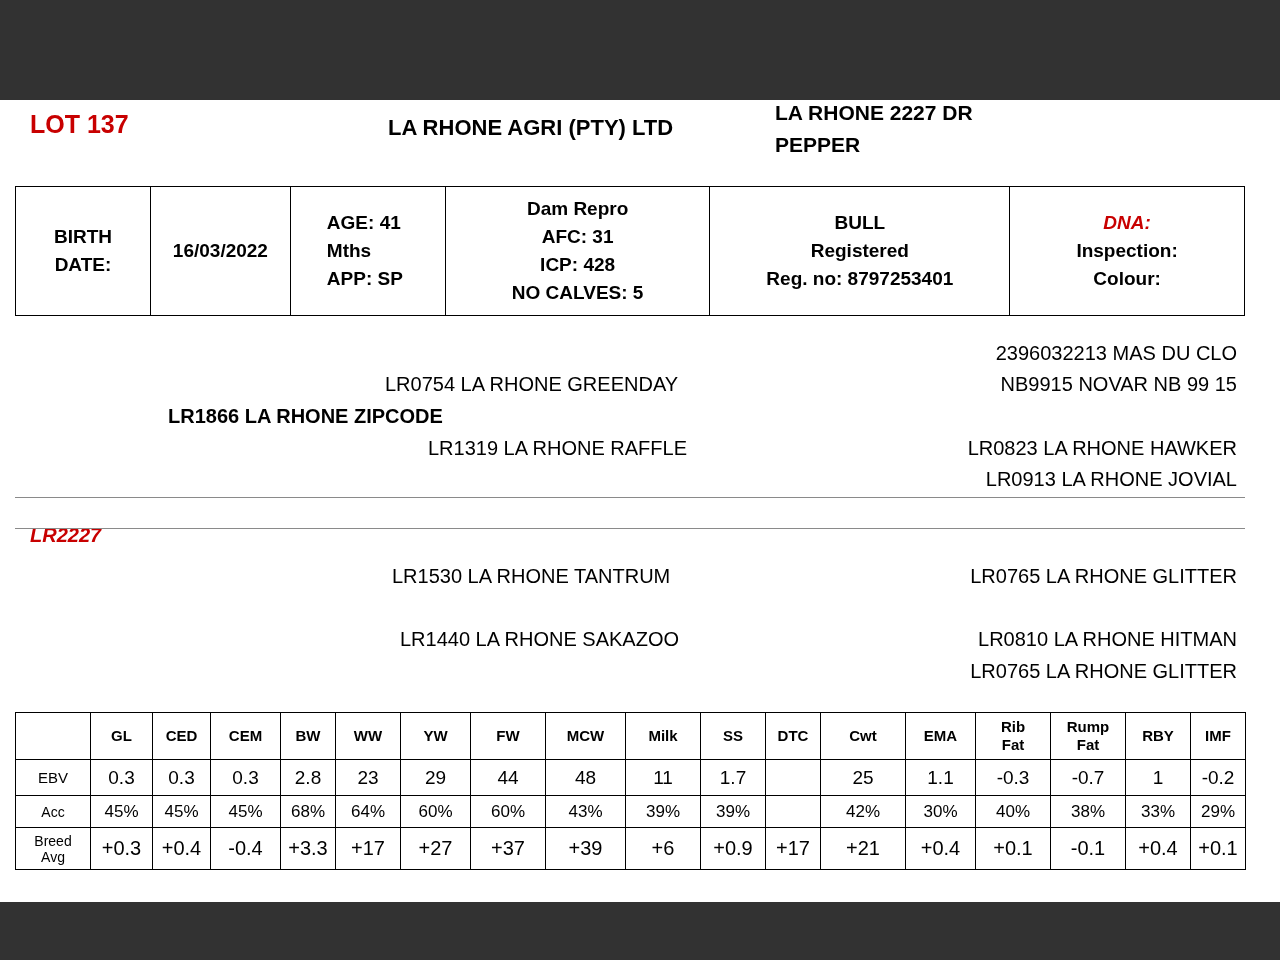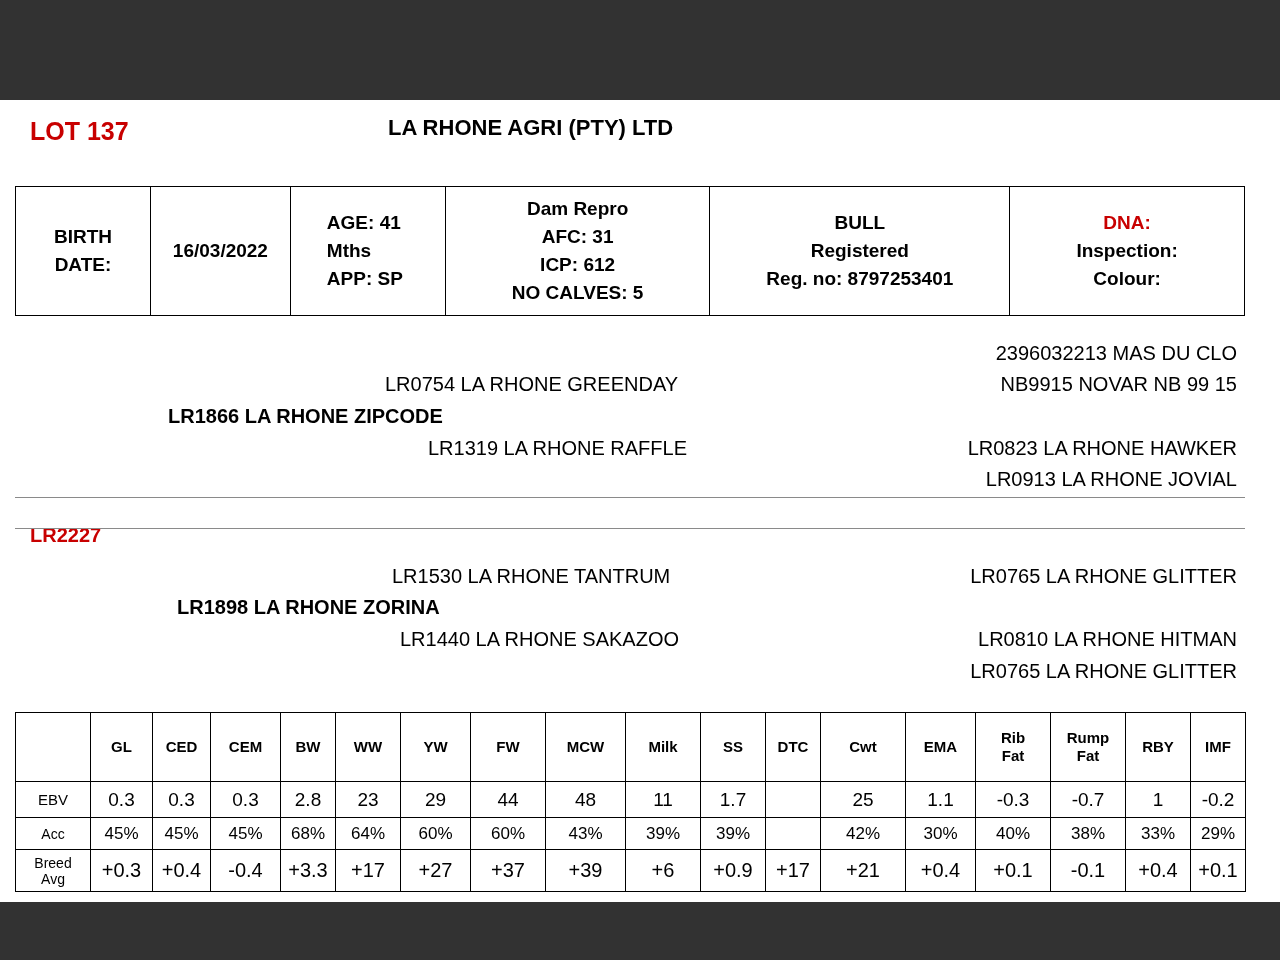--- a/index.html
+++ b/index.html
@@ -3,61 +3,62 @@
 <meta charset="utf-8">
 <style>
   * { margin:0; padding:0; box-sizing:border-box; }
   html,body { background:#ffffff; }
   body { font-family:"Liberation Sans", sans-serif; color:#000; }
   .page { position:relative; width:1280px; height:960px; background:#ffffff; overflow:hidden; }
   .bar { position:absolute; left:0; width:1280px; background:#323232; }
   .bar.top { top:0; height:100px; }
   .bar.bottom { top:902px; height:58px; }
   .abs { position:absolute; white-space:nowrap; }
-  .red { color:#c80000; }
+  .red { color:#c80000;font-style:italic; }
   .b { font-weight:bold; }
 
-  .lot-number { left:30px; top:117px; font-size:25px; font-weight:bold; color:#c80000; }
+  .lot-number { left:30px; top:110px; font-size:25px; font-weight:bold; color:#c80000; }
   .company-name { left:388px; top:115px; font-size:22px; font-weight:bold; }
   .animal-name { left:775px; top:97px; width:250px; font-size:21px; font-weight:bold; line-height:32px; white-space:normal; }
 
   table { border-collapse:collapse; }
   .info-table { position:absolute; left:15px; top:186px; width:1230px; }
   .info-table td { border:1.5px solid #000; text-align:center; vertical-align:middle;
                    font-weight:bold; font-size:19px; line-height:28px; padding:8px 4px; }
   .info-table td.left-cell { text-align:left; padding-left:36px; }
   .narrow-wrap { width:78px; margin:0 auto; white-space:normal; }
 
   .ped { font-size:20px; }
   .ped-r { right:43px; text-align:right; }
   .sep { position:absolute; left:15px; width:1230px; border-top:1px solid #8a8a8a; height:0; }
 
   .ebv-table { position:absolute; left:15px; top:712px; width:1230px; table-layout:fixed; }
   .ebv-table th, .ebv-table td { border:1.5px solid #000; text-align:center; vertical-align:middle; overflow:hidden; }
   .ebv-table th { font-size:15px; font-weight:bold; line-height:18px; height:42px; padding:2px 0; }
-  .ebv-table th .wrap { display:block; max-width:46px; margin:14px auto; white-space:normal; }
+  .ebv-table th .wrap { display:block; max-width:46px; margin:3px auto; white-space:normal; }
   .row-ebv td { height:36px; font-size:19px; }
   .row-acc td { height:32px; font-size:17px; }
   .row-breed td { height:42px; font-size:20px; }
   td.rowlabel { font-weight:normal; }
   .row-ebv td.rowlabel { font-size:15px; }
   .row-acc td.rowlabel { font-size:14px; }
   .row-breed td.rowlabel { font-size:14px; line-height:16px; }
   td.rowlabel .wrap { display:block; max-width:50px; margin:0 auto; white-space:normal; }
 </style>
 </head>
 <body>
 
 <div class="page">
 
   <div class="bar top"></div>
   <div class="bar bottom"></div>
 
   <div class="abs lot-number">LOT 137</div>
   <div class="abs company-name">LA RHONE AGRI (PTY) LTD</div>
+  <div class="abs animal-name">LA RHONE 2227 DR PEPPER</div>
 
   <table class="info-table">
     <colgroup>
       <col style="width:135px">
         <col style="width:140px">
         <col style="width:155px">
       <col style="width:265px">
         <col style="width:300px">
         <col style="width:235px">
     </colgroup>
@@ -70,21 +71,21 @@
         <span>16/03/2022</span>
       </td>
       <td class="left-cell">
         <div>AGE: 41</div>
         <div>Mths</div>
         <div>APP: SP</div>
       </td>
       <td>
         <div>Dam Repro</div>
         <div>AFC: 31</div>
-        <div>ICP: 612</div>
+        <div>ICP: 428</div>
         <div>NO CALVES: 5</div>
       </td>
       <td>
         <div>BULL</div>
         <div>Registered</div>
         <div>Reg. no: 8797253401</div>
       </td>
       <td>
         <div class="red">DNA:</div>
         <div>Inspection:</div>
@@ -101,21 +102,20 @@
   <div class="abs ped" style="left:428px; top:437px;">LR1319 LA RHONE RAFFLE</div>
   <div class="abs ped ped-r" style="top:437px;">LR0823 LA RHONE HAWKER</div>
   <div class="abs ped ped-r" style="top:468px;">LR0913 LA RHONE JOVIAL</div>
 
   <div class="sep" style="top:497px;"></div>
   <div class="abs ped b red" style="left:30px; top:524px;">LR2227</div>
   <div class="sep" style="top:528px;"></div>
 
   <div class="abs ped" style="left:392px; top:565px;">LR1530 LA RHONE TANTRUM</div>
   <div class="abs ped ped-r" style="top:565px;">LR0765 LA RHONE GLITTER</div>
-  <div class="abs ped b" style="left:177px; top:596px;">LR1898 LA RHONE ZORINA</div>
   <div class="abs ped" style="left:400px; top:628px;">LR1440 LA RHONE SAKAZOO</div>
   <div class="abs ped ped-r" style="top:628px;">LR0810 LA RHONE HITMAN</div>
   <div class="abs ped ped-r" style="top:660px;">LR0765 LA RHONE GLITTER</div>
 
   <table class="ebv-table">
     <colgroup>
       <col style="width:75px">
         <col style="width:62px">
         <col style="width:58px">
         <col style="width:70px">

